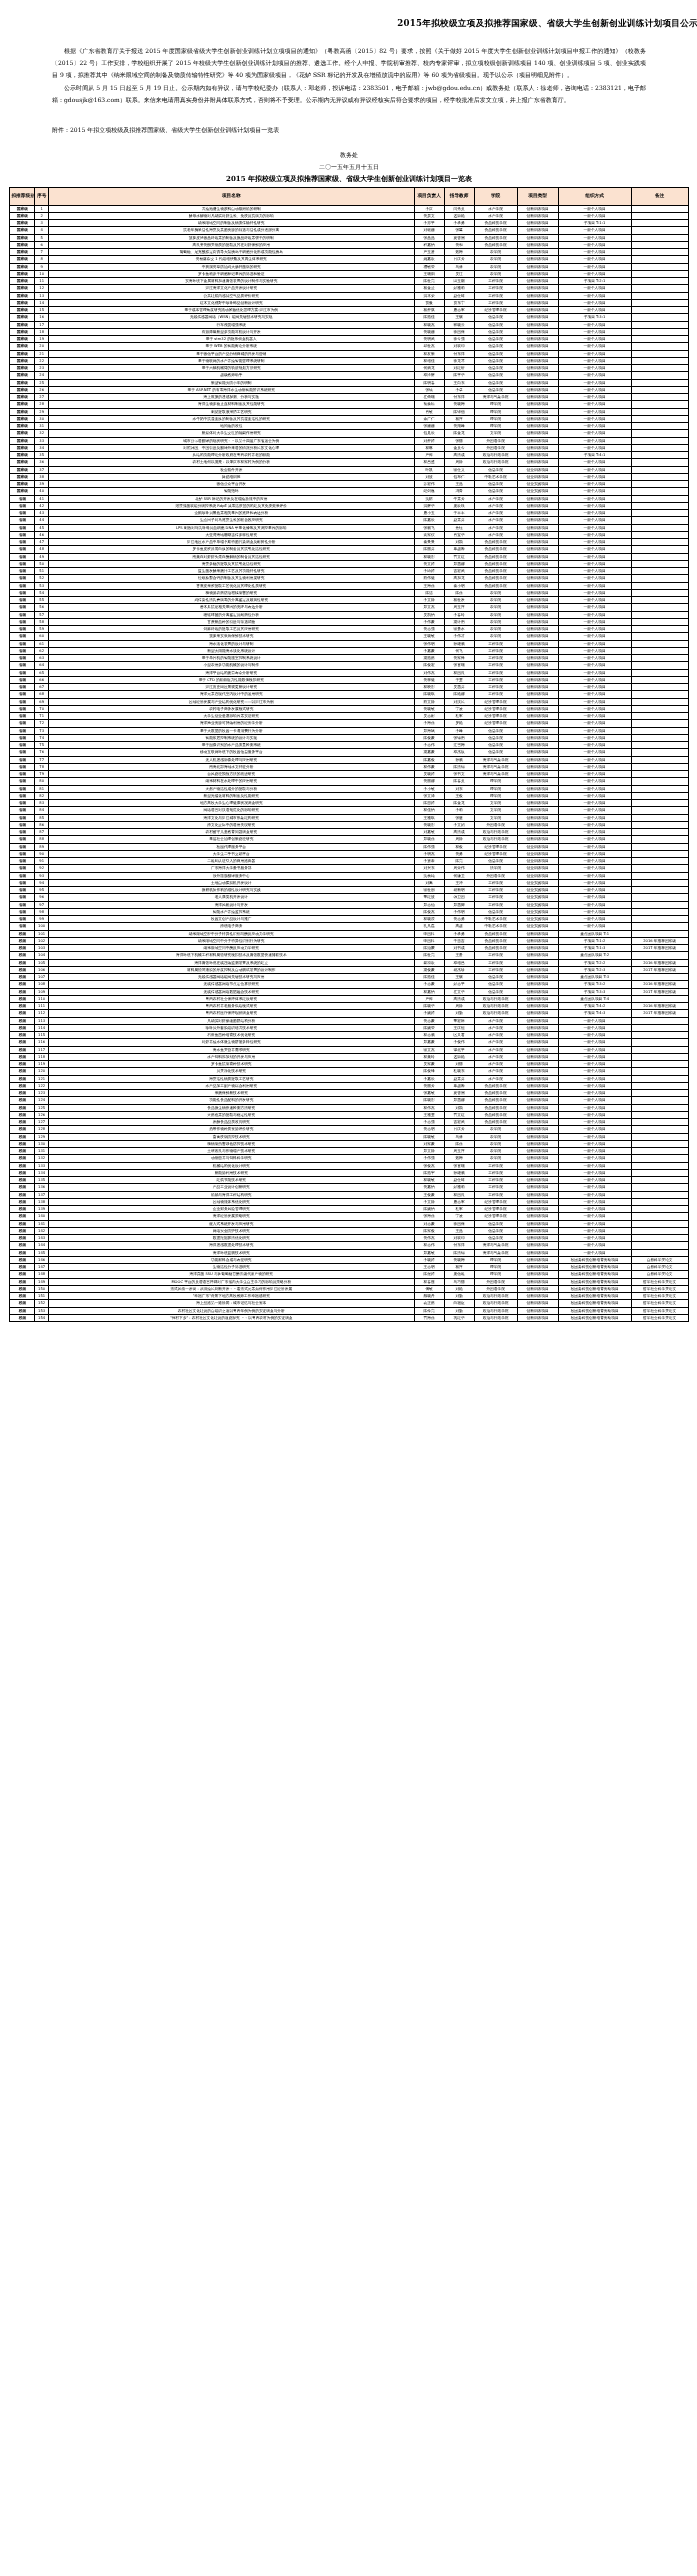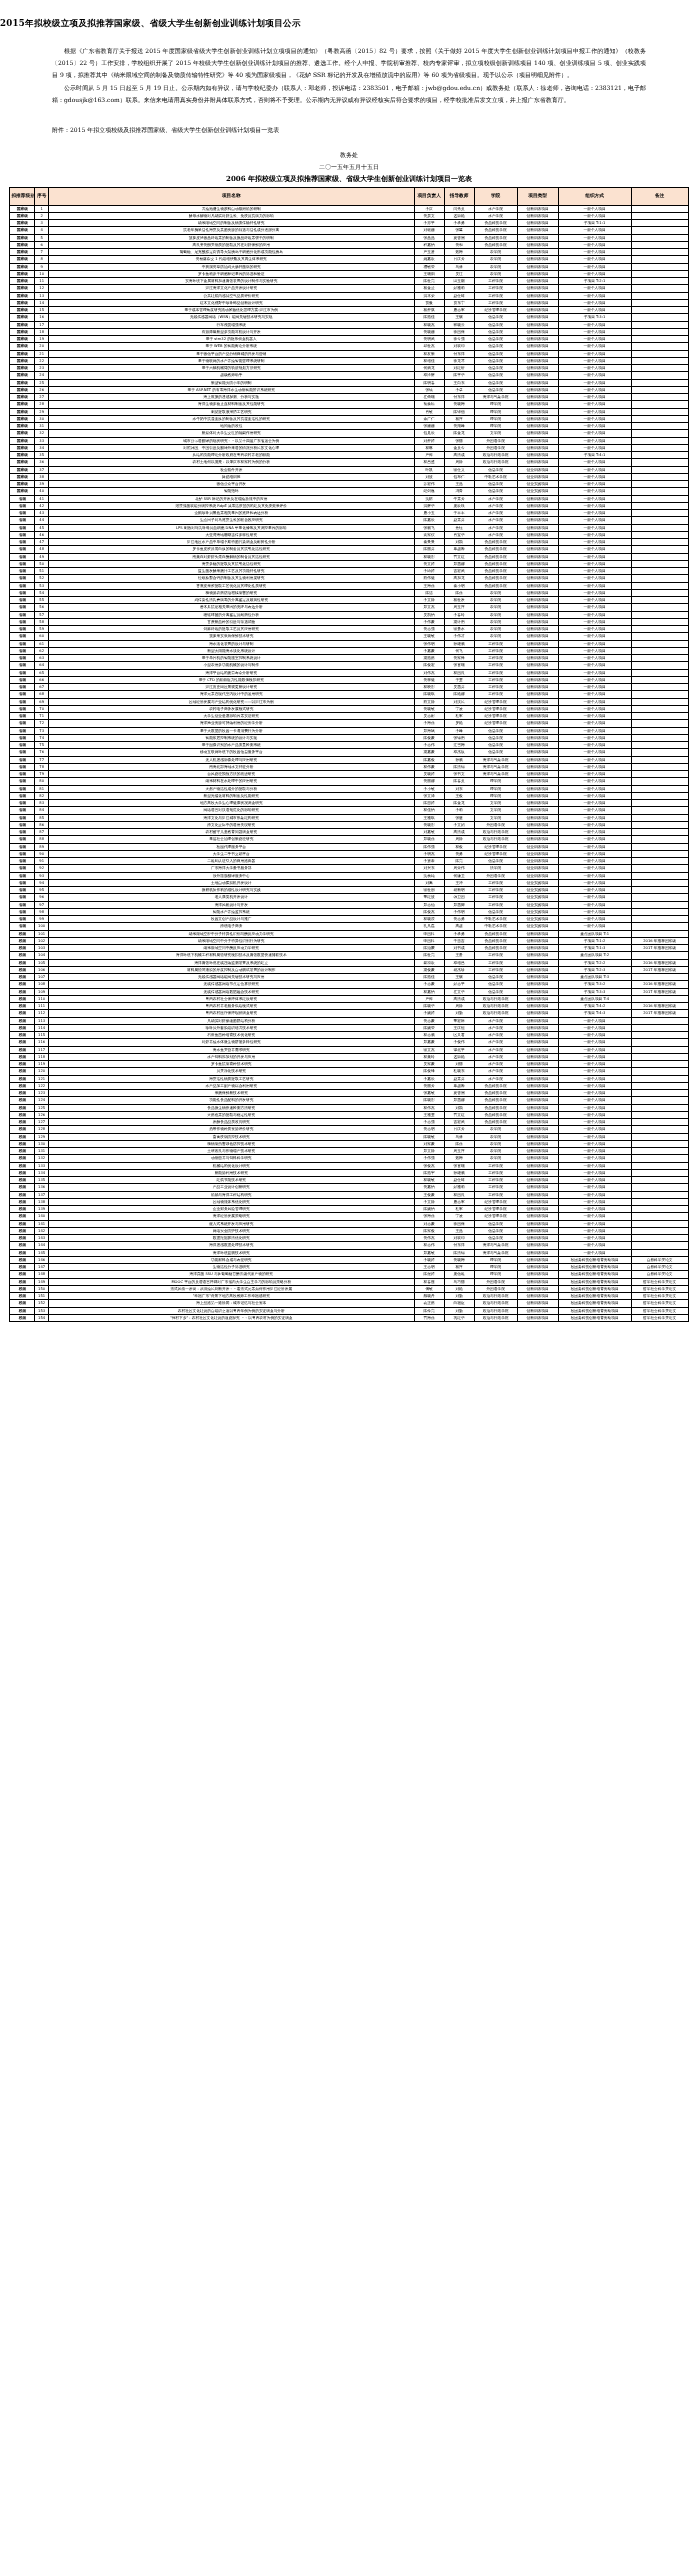--- a/index.html
+++ b/index.html
@@ -6,21 +6,21 @@
   body {
     width:698px;
     font-family:"DejaVu Sans","Liberation Sans",sans-serif;
     color:#000;
     -webkit-font-smoothing:none;
   }
   .page { width:698px; padding:0; box-sizing:border-box; }
 
   
   .doc-title{
-    text-align:left;
+    text-align:right;
     font-size:8.6px;
     font-weight:bold;
     letter-spacing:0.3px;
     padding:12.5px 0 0 0;
     font-family:"DejaVu Serif","Liberation Serif",serif;
   }
   .body-block{
     margin:14.6px 52px 0 52px;
     font-size:6px;
     line-height:2.05;
@@ -100,21 +100,21 @@
     <p>公示时间从 5 月 15 日起至 5 月 19 日止。公示期内如有异议，请与学校纪委办（联系人：邓老师，投诉电话：2383501，电子邮箱：jwb@gdou.edu.cn）或教务处（联系人：徐老师，咨询电话：2383121，电子邮箱：gdousjk@163.com）联系。来信来电请用真实身份并附具体联系方式，否则将不予受理。公示期内无异议或有异议经核实后符合要求的项目，经学校批准后发文立项，并上报广东省教育厅。</p>
   </div>
 
   <div class="attach">附件：2015 年拟立项校级及拟推荐国家级、省级大学生创新创业训练计划项目一览表</div>
 
   <div class="sign">
     <span class="dept">教务处</span>
     <span class="date">二〇一五年五月十五日</span>
   </div>
 
-  <div class="table-title">2006 年拟校级立项及拟推荐国家级、省级大学生创新创业训练计划项目一览表</div>
+  <div class="table-title">2015 年拟校级立项及拟推荐国家级、省级大学生创新创业训练计划项目一览表</div>
 
   <div class="tbl-wrap">
     <table class="list">
       <colgroup>
         <col class="c-lvl">
           <col class="c-no">
           <col class="c-name">
           <col class="c-leader">
         <col class="c-teacher">
           <col class="c-college">

